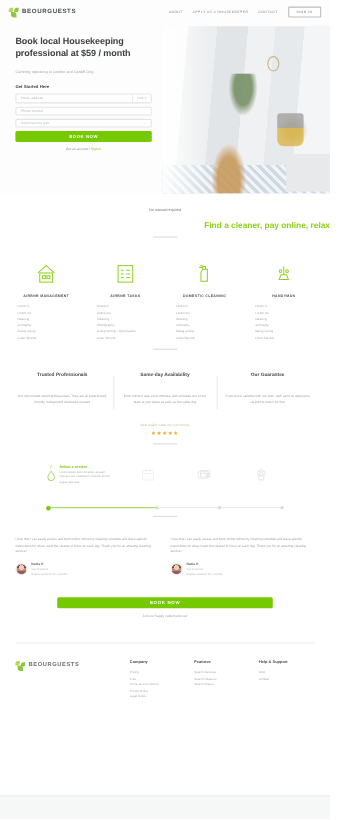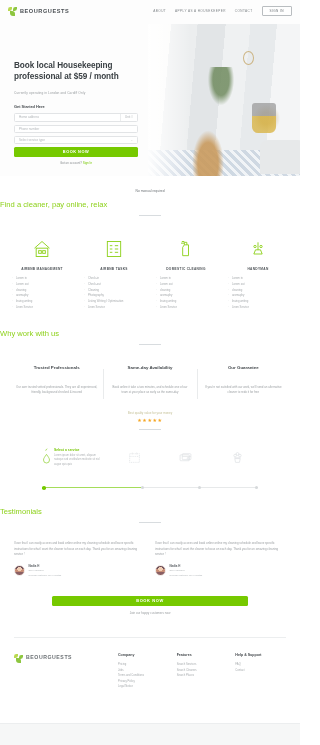--- a/index.html
+++ b/index.html
@@ -45,38 +45,38 @@
   .leaf-mark i:nth-child(1){ left:0; top:0; width:4px; height:4px; background:#b9d94e;}
   .leaf-mark i:nth-child(2){ left:4.5px; top:.5px; width:4px; height:4px; }
   .leaf-mark i:nth-child(3){ left:1.5px; top:4px; width:5px; height:5px; border-radius:0 60% 0 60%;}
   .brand-name { font-size:5.6px; font-weight:bold; letter-spacing:.55px; color:#4a4f53;}
   .nav-links { margin-left:auto; display:flex; align-items:center; gap:9px;}
   .nav-links a { font-size:3.1px; letter-spacing:.42px; color:#82878b; text-decoration:none; white-space:nowrap;}
   .signin-btn { font-size:3.1px; letter-spacing:.42px; color:#6e7478; border:.6px solid #b9bdc0; background:rgba(255,255,255,.55);
     padding:2.4px 7px; border-radius:1px; white-space:nowrap;}
 
   
-  .hero-copy { position:absolute; left:14px; top:32px; width:130px; z-index:4;margin-top:28px;}
+  .hero-copy { position:absolute; left:14px; top:32px; width:130px; z-index:4;}
   .hero-title { font-size:8.2px; line-height:1.38; font-weight:bold; color:#3a4044; letter-spacing:-.05px;}
   .hero-sub { margin-top:8px; font-size:3.2px; color:#9a9ea1; letter-spacing:.12px;}
   .form-label { margin-top:9px; font-size:3.9px; font-weight:bold; color:#44494d;}
   .form { margin-top:4.5px; width:124px; }
   .field { height:8.4px; border:.6px solid #e2e4e6; background:#fff; border-radius:1.5px; margin-bottom:3px;
     display:flex; align-items:center; padding:0 4px; }
   .field span { font-size:3.1px; color:#b3b7ba; }
   .field .unit { margin-left:auto; padding-left:4px; border-left:.6px solid #ebedee; height:100%; display:flex; align-items:center;}
   .field .caret { margin-left:auto; font-size:3px; color:#b8bcbf;}
   .book-btn { height:9.4px; background:#76c900; border-radius:1.5px; display:flex; align-items:center; justify-content:center;
     color:#fff; font-size:3.9px; font-weight:bold; letter-spacing:.5px; }
   .acct { margin-top:4px; text-align:center; font-size:3px; color:#8d9194;}
   .acct a { color:#76c900; text-decoration:none;}
 
   
   .sec-note { text-align:center; font-size:3.3px; color:#6f7478; margin-top:13px;}
-  .sec-head { text-align:left; font-size:7.6px; font-weight:normal; color:#8dd11a; margin-top:7px;}
+  .sec-head { text-align:right; font-size:7.6px; font-weight:bold; color:#8dd11a; margin-top:7px;}
   .rule { width:22px; height:.8px; background:#d8dcdf; margin:6px auto 0;}
 
   
   .services { display:flex; padding:0 6px; margin-top:20px;}
   .svc { flex:1; text-align:center; padding:0 3px;}
   .svc-ico { height:26px; display:flex; align-items:center; justify-content:center;}
   .svc-ico svg { display:block; }
   .svc-title { margin-top:5px; font-size:3.2px; font-weight:bold; letter-spacing:.3px; color:#4e5357;}
   .svc-list { margin-top:5px; list-style:none; text-align:left; padding-left:7px;}
   .svc-list li { font-size:2.8px; color:#a6aaad; line-height:2.1; position:relative;}
@@ -270,21 +270,20 @@
         <li>Lorem in</li>
         <li>Lorem out</li>
         <li>cleaning</li>
         <li>aromaphy</li>
         <li>leaing writing</li>
         <li>Linen Service</li>
       </ul>
     </div>
   </div>
 
-  <div class="sec-head" style="margin-top:18px">Why work with us</div>
   <div class="rule"></div>
   <div class="why">
     <div class="why-col">
       <div class="why-title">Trusted Professionals</div>
       <div class="why-text">Our own trusted vetted professionals. They are all experienced, friendly, background checked &amp; insured</div>
     </div>
     <div class="why-col">
       <div class="why-title">Same-day Availability</div>
       <div class="why-text">Book online it take a two minutes, and schedule one of our team at your place as early as the same-day</div>
     </div>
@@ -344,21 +343,20 @@
     <div class="track">
       <div class="track-bg"></div>
       <div class="track-fill"></div>
       <div class="dot on" style="left:0"></div>
       <div class="dot" style="left:46%"></div>
       <div class="dot" style="left:72%"></div>
       <div class="dot" style="right:0"></div>
     </div>
   </div>
 
-  <div class="sec-head" style="margin-top:18px">Testimonials</div>
   <div class="rule"></div>
 
   <div class="tcards">
     <div class="tcard">
       <div class="tquote">I love that I can easily access and book online online my cleaning schedule and leave specific instructions for what I want the cleaner to focus on each day. Thank you for an amazing cleaning service !</div>
       <div class="tauthor">
         <div class="avatar"></div>
         <div>
           <div class="tname">Nadia H</div>
           <div class="tmeta">San Francisco</div>

